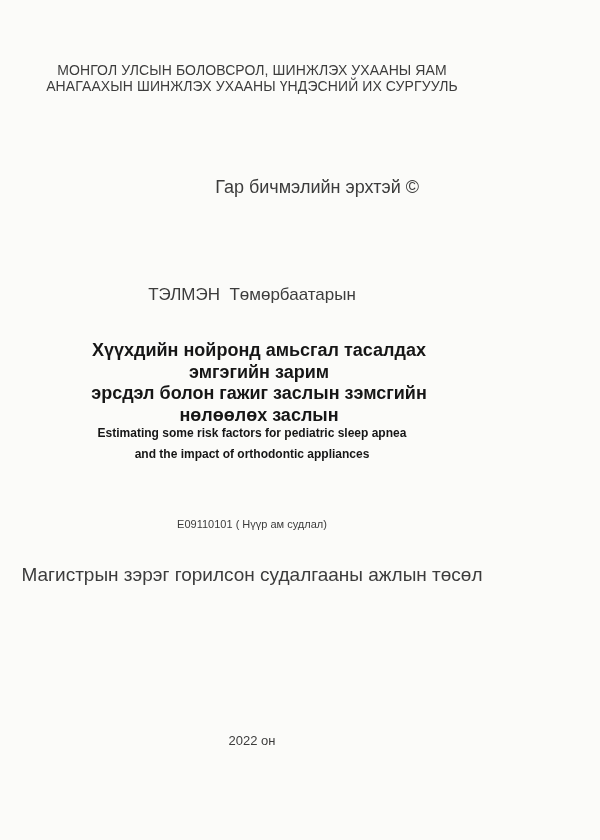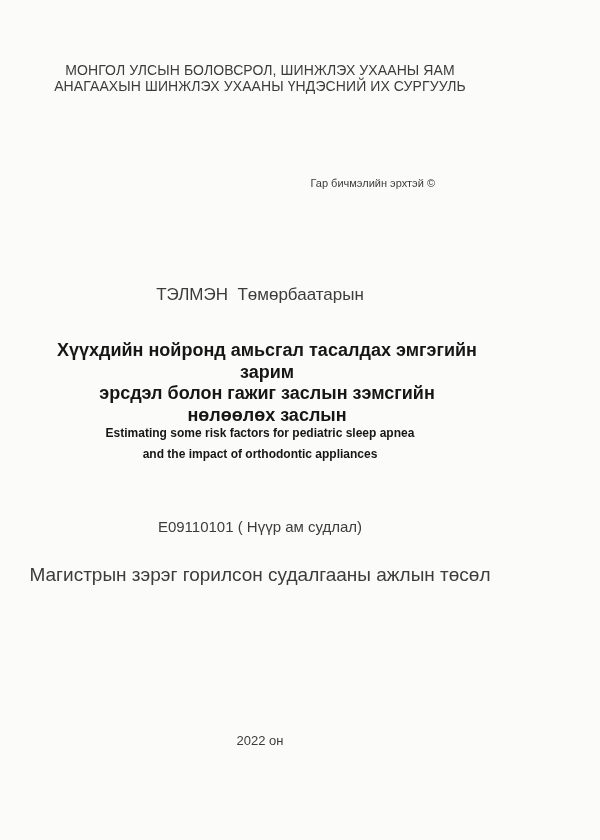--- a/index.html
+++ b/index.html
@@ -12,40 +12,39 @@
     background: var(--page-bg, #fbfbf9);
     font-family: "Liberation Sans", sans-serif;
     color: var(--text-color, #3c3c3c);
     -webkit-font-smoothing: antialiased;
   }
   .page {
     position: relative;
     width: 504px;
     height: 840px;
     overflow: hidden;
-    padding-left: 16px;
   }
   .abs {
     position: absolute;
     left: 0;
     right: 0;
     text-align: center;
   }
   .header-block {
     top: 63px;
     font-size: 14px;
     line-height: 15.5px;
     letter-spacing: 0.1px;
   }
   .copyright {
     top: 177px;
     left: 0;
     right: 85px;
     text-align: right;
-    font-size: 11px;
+    font-size: 18px;
   }
   .author {
     top: 285px;
     font-size: 17px;
     white-space: pre;
   }
   .title-mn {
     top: 340px;
     padding: 0 40px;
     font-size: 18px;
@@ -57,21 +56,21 @@
   .title-en {
     top: 423px;
     padding: 0 40px;
     font-size: 12px;
     line-height: 20.5px;
     font-weight: 700;
     color: var(--title-color, #161616);
   }
   .program-code {
     top: 518px;
-    font-size: 15px;
+    font-size: 11px;
   }
   .degree-note {
     top: 564px;
     font-size: 19px;
   }
   .footer-block {
     top: 733px;
     font-size: 13px;
     line-height: 15px;
   }

